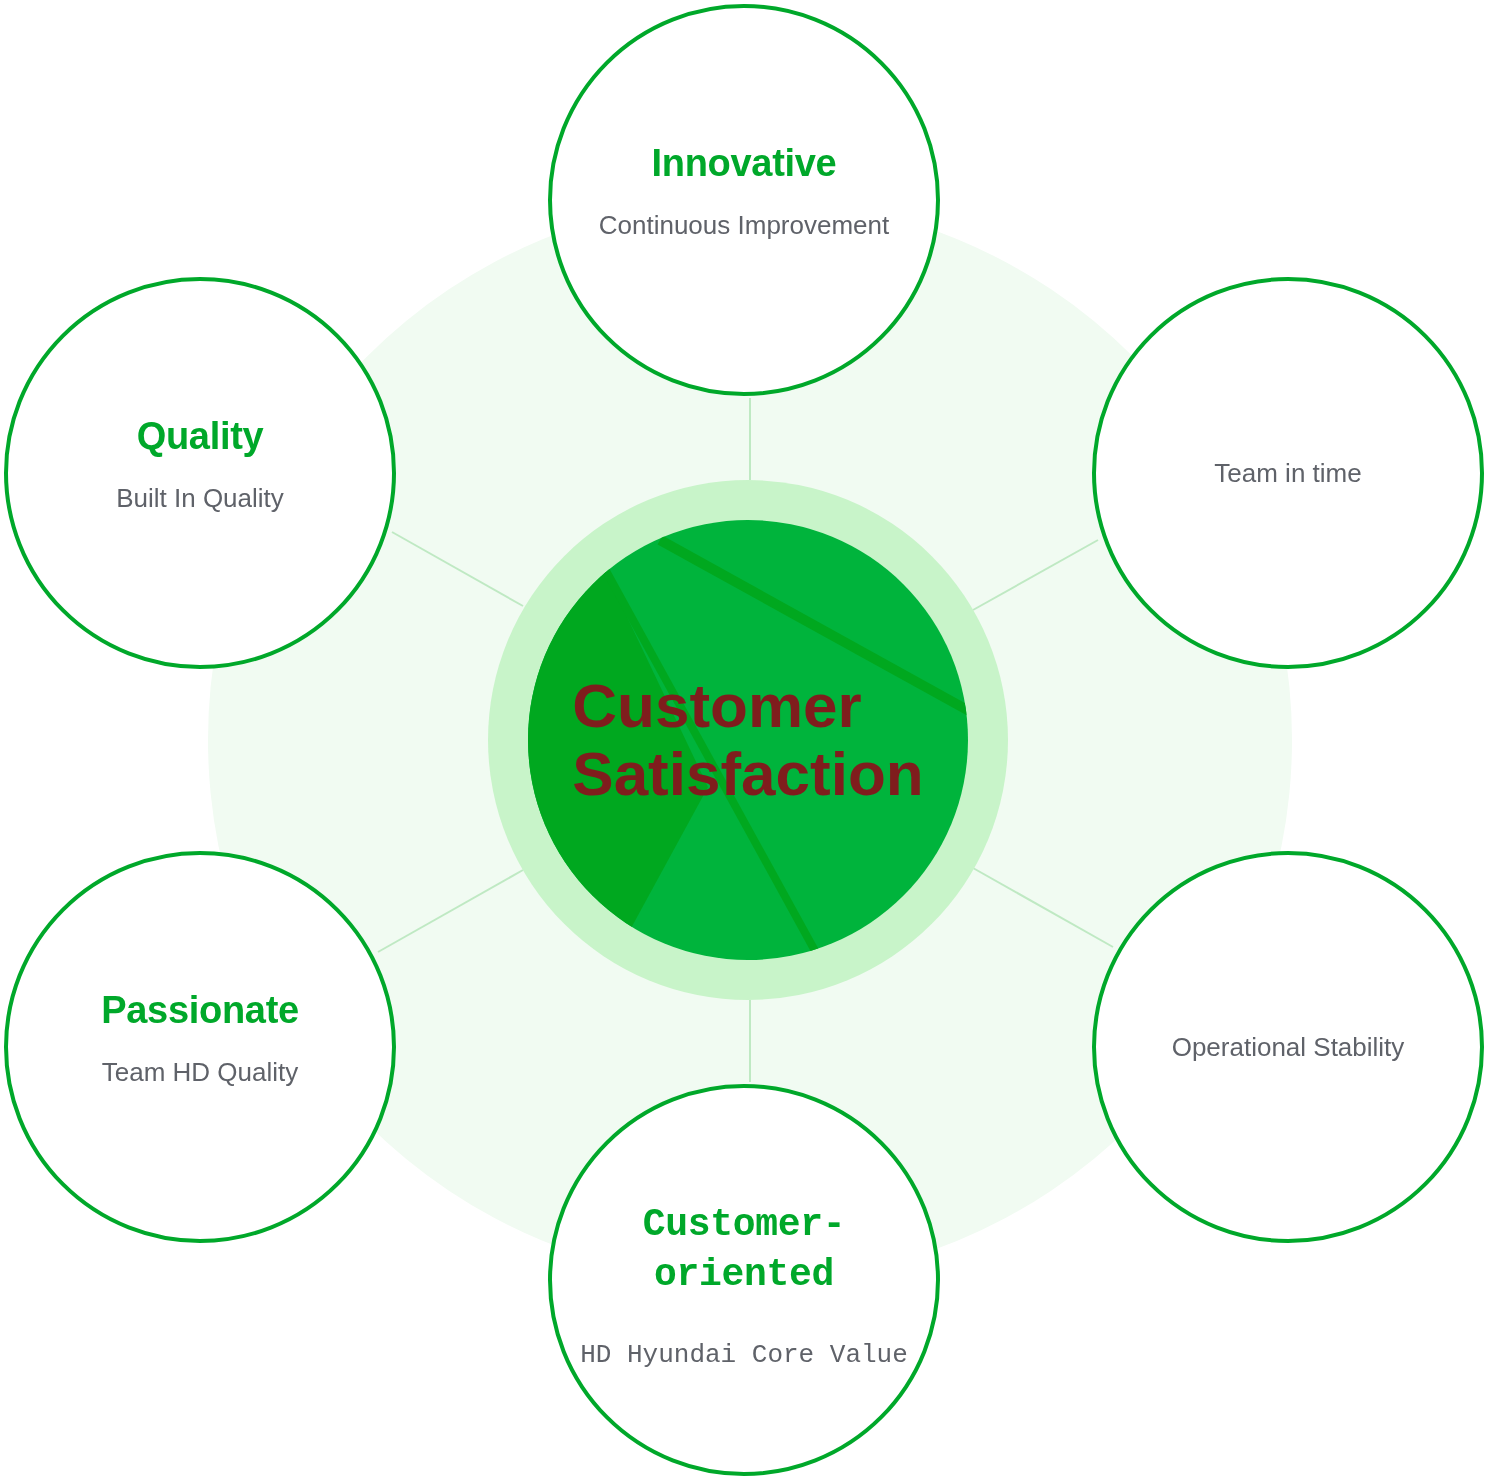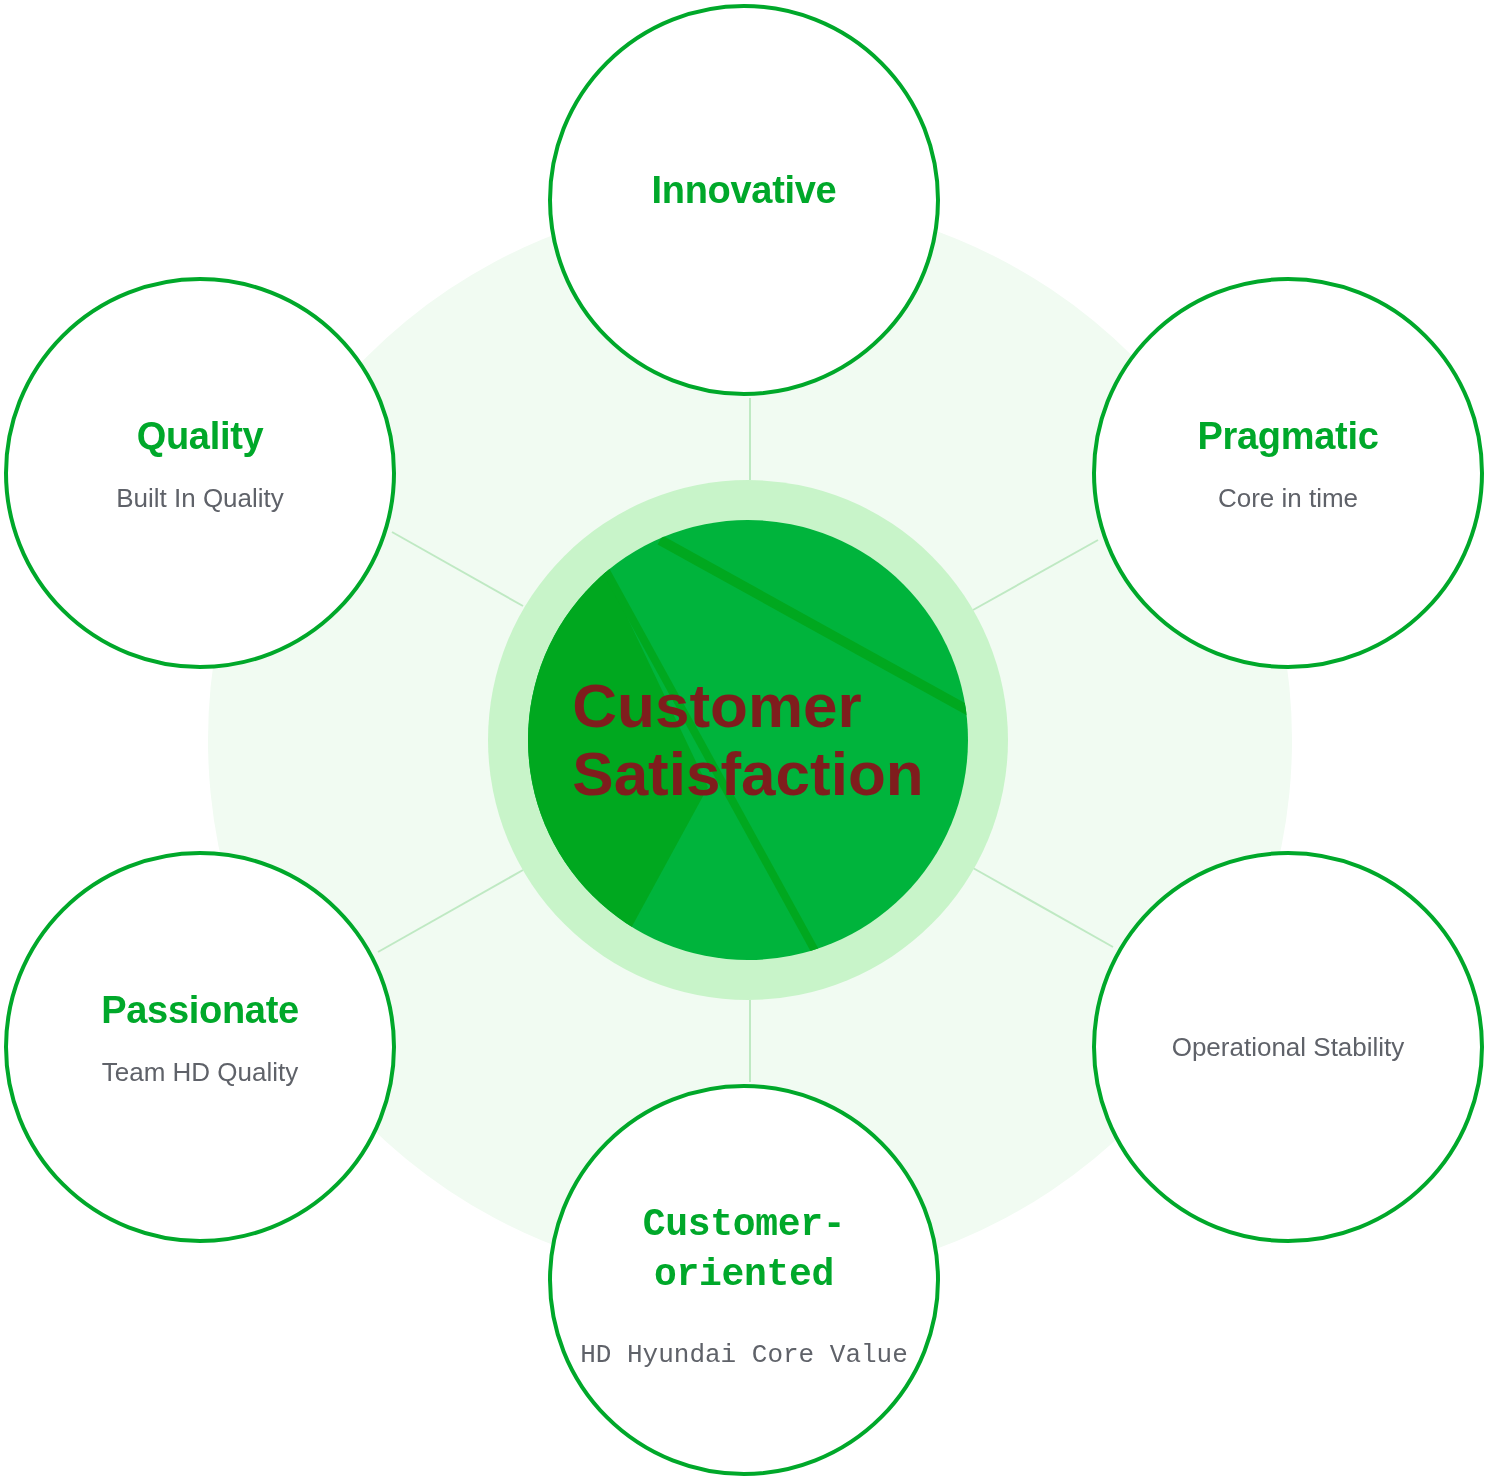--- a/index.html
+++ b/index.html
@@ -44,27 +44,27 @@
     <line x1="600" y1="560" x2="820" y2="960" stroke="#00a81f" stroke-width="8"></line>
   </g>
 </svg>
 
 <div class="center-label">Customer
 Satisfaction</div>
 
 <div class="node" style="left:548px; top:4px;">
   <div class="node-inner">
     <div class="node-title">Innovative</div>
+    <div class="node-sub">Continuous Improvement</div>
   </div>
 </div>
 
 <div class="node" style="left:1092px; top:277px;">
   <div class="node-inner">
-    <div class="node-title">Pragmatic</div>
-    <div class="node-sub">Core in time</div>
+    <div class="node-sub">Team in time</div>
   </div>
 </div>
 
 <div class="node" style="left:1092px; top:851px;">
   <div class="node-inner">
     <div class="node-sub">Operational Stability</div>
   </div>
 </div>
 
 <div class="node two-line" style="left:548px; top:1084px;">

